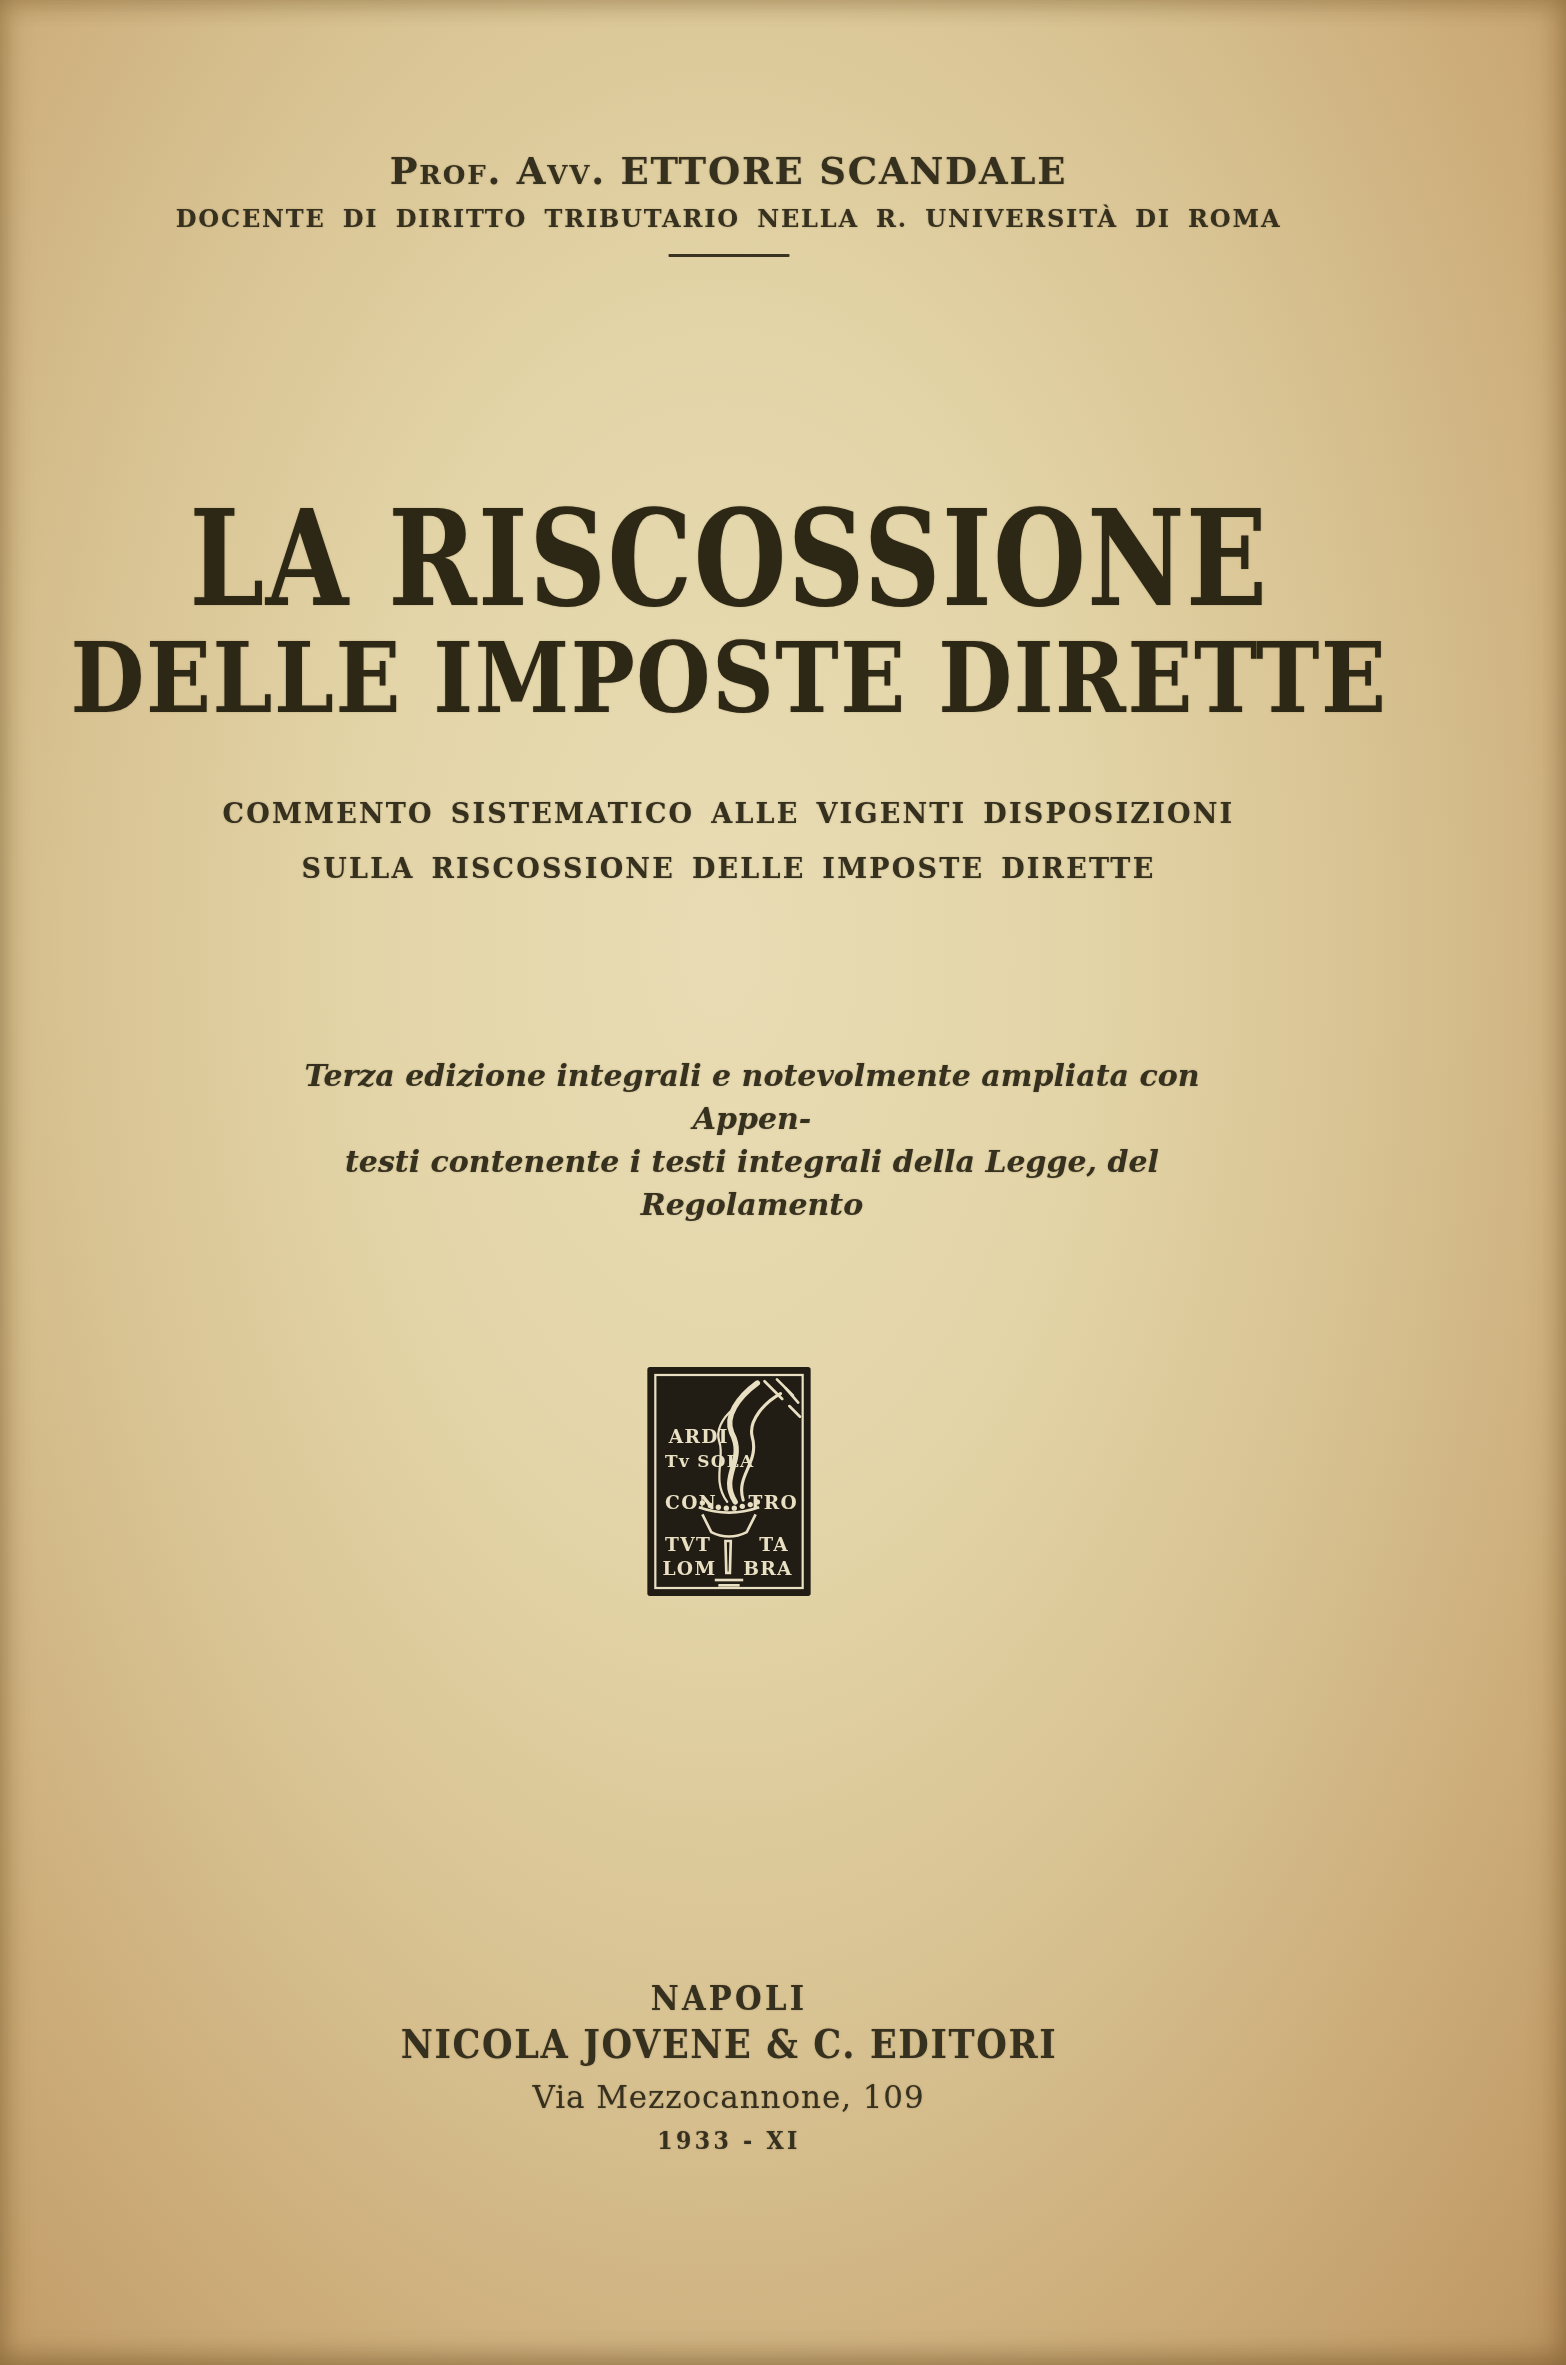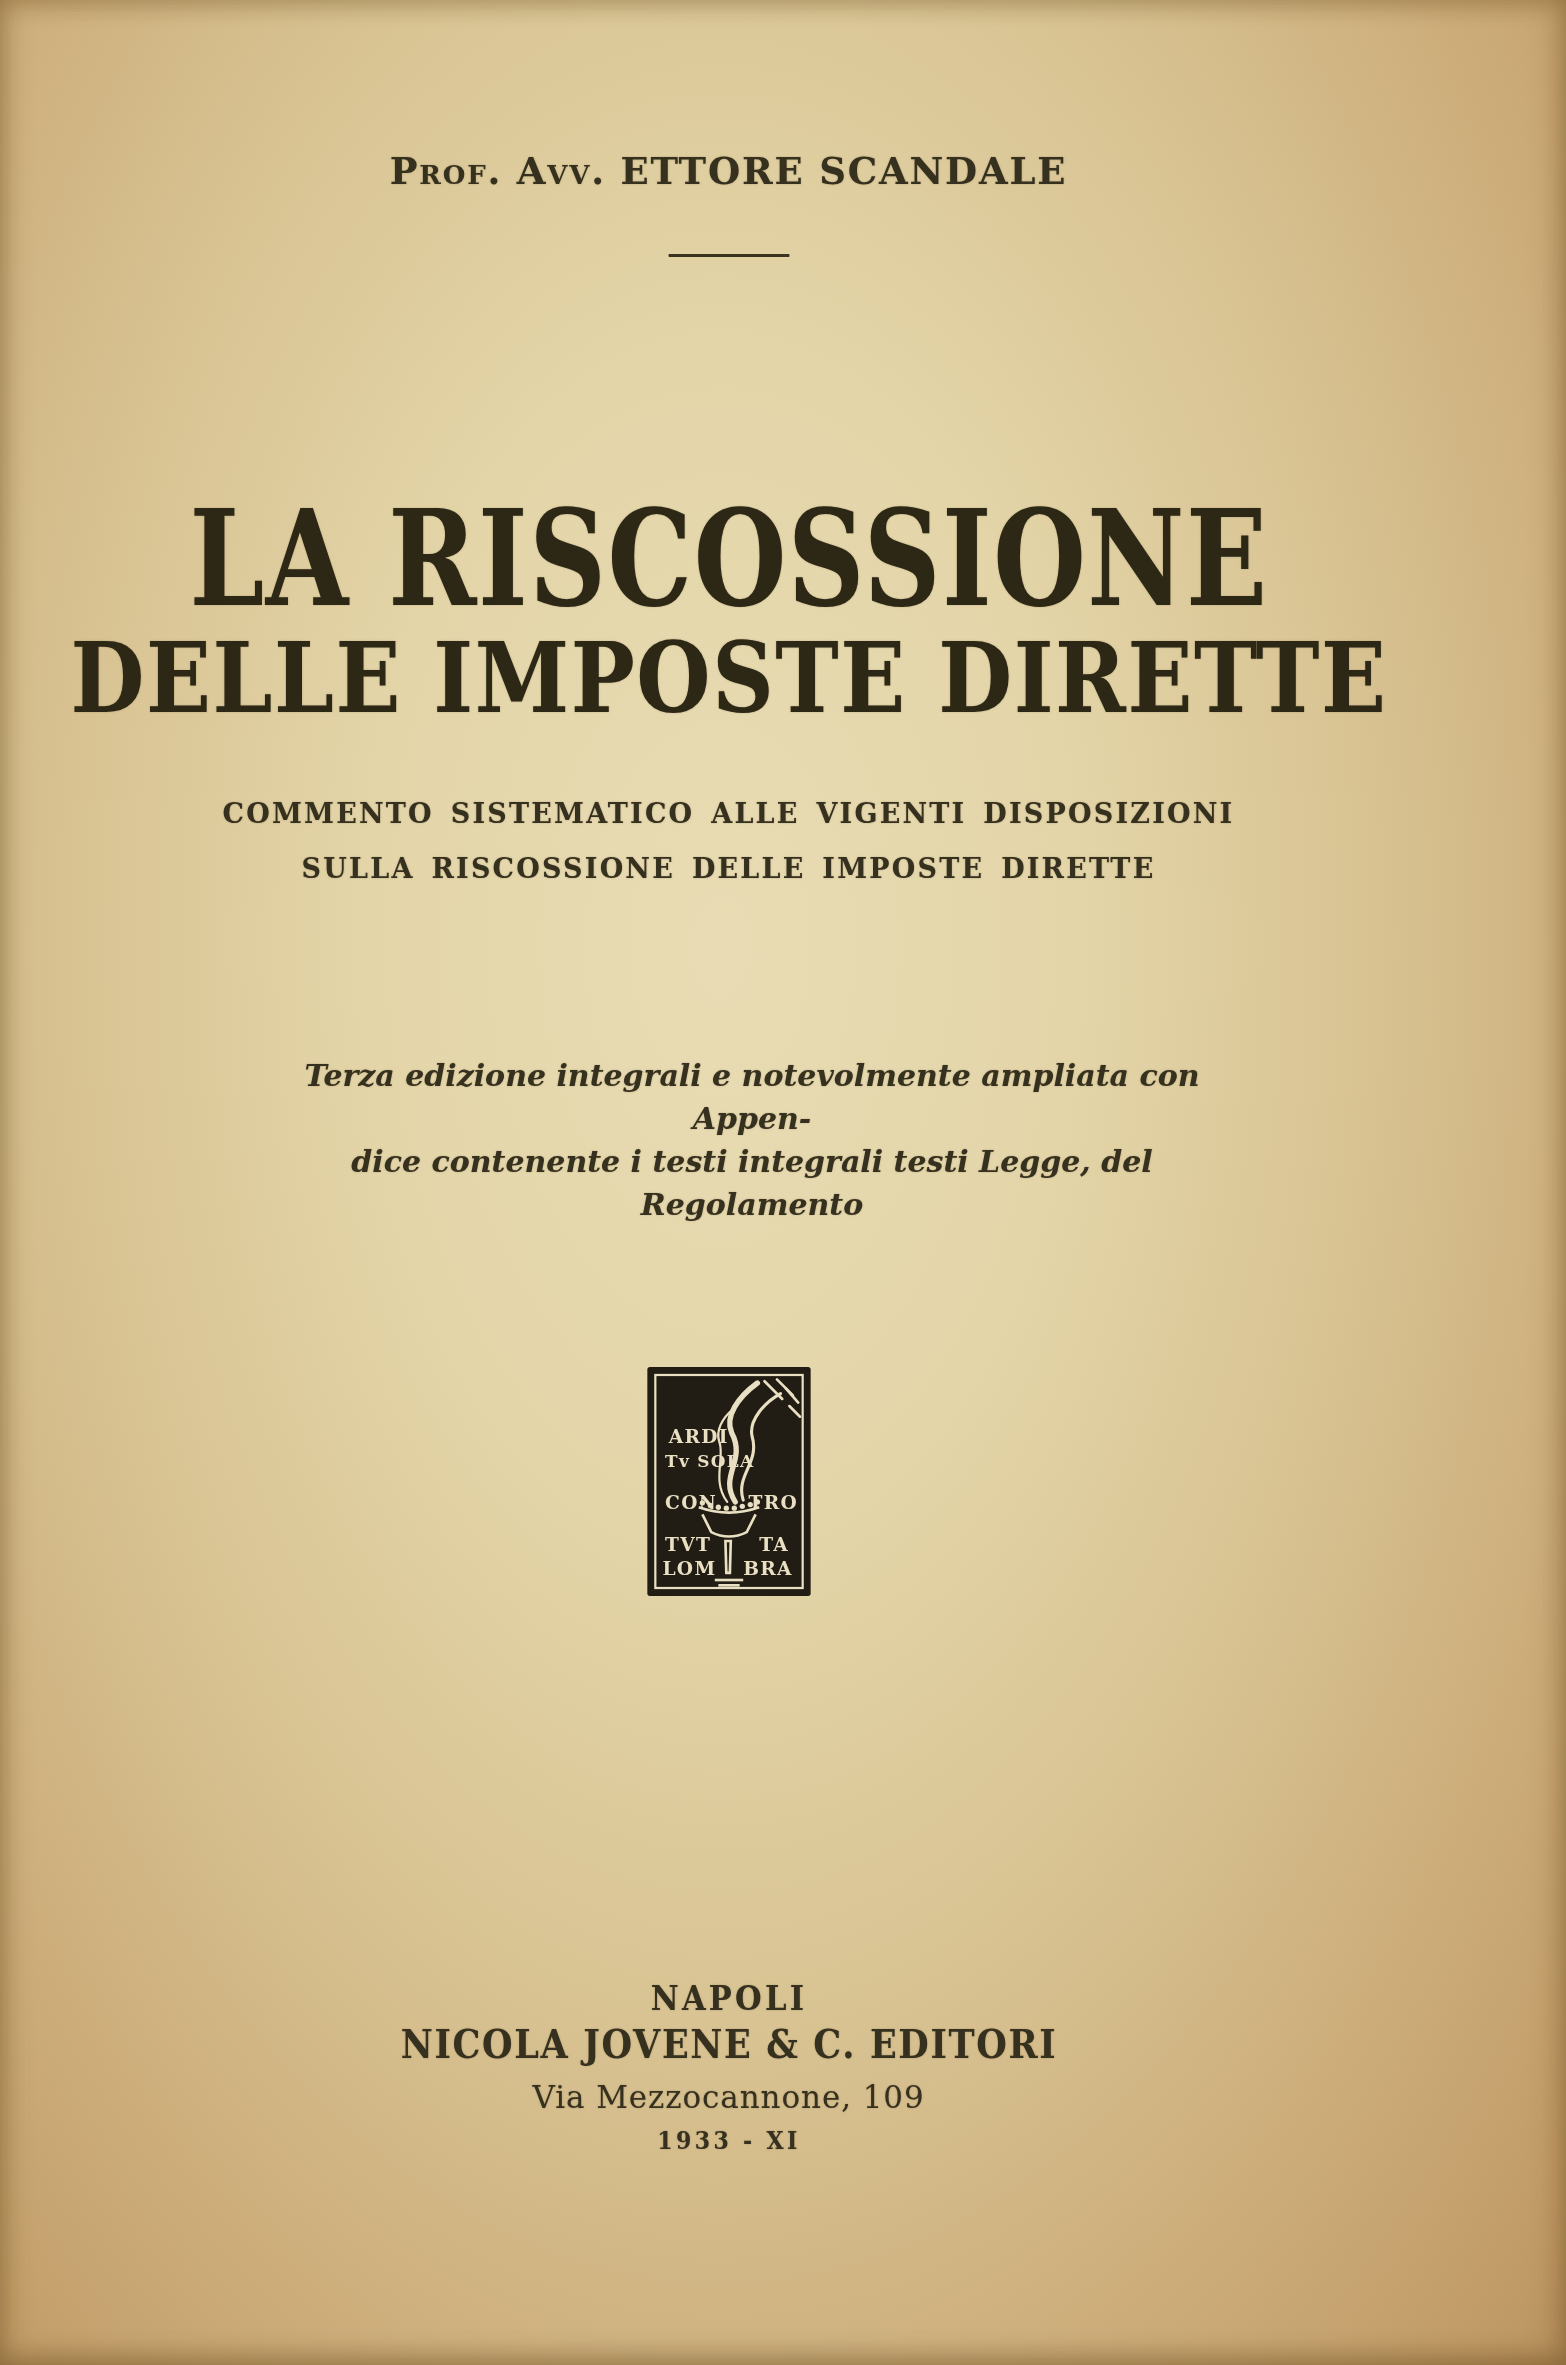--- a/index.html
+++ b/index.html
@@ -48,32 +48,33 @@
 
 <div class="vignette"></div>
 
 <div class="col">
 
   <div class="cline author">
     <span class="honorific">Prof. Avv.</span>
     <span>ETTORE SCANDALE</span>
   </div>
 
+  <div class="cline affiliation">DOCENTE DI DIRITTO TRIBUTARIO NELLA R. UNIVERSITÀ DI ROMA</div>
 
   <div class="rule"></div>
 
   <div class="cline title1">LA RISCOSSIONE</div>
   <div class="cline title2">DELLE IMPOSTE DIRETTE</div>
 
   <div class="cline subtitle sub2">SULLA RISCOSSIONE DELLE IMPOSTE DIRETTE</div>
   <div class="cline subtitle sub1">COMMENTO SISTEMATICO ALLE VIGENTI DISPOSIZIONI</div>
 
   <div class="edition">
     <div>Terza edizione integrali e notevolmente ampliata con Appen-</div>
-    <div>dice contenente i testi integrali testi Legge, del Regolamento</div>
+    <div>testi contenente i testi integrali della Legge, del Regolamento</div>
   </div>
 
   <div class="emblem">
     <svg width="164" height="229" viewBox="0 0 184 258">
       <rect x="0" y="0" width="184" height="258" rx="3" fill="#221d14"></rect>
       <rect x="9" y="9" width="166" height="240" fill="none" stroke="#e9dfc2" stroke-width="2.5"></rect>
 
       <g stroke="#e9dfc2" fill="none" stroke-linecap="round">
         <path d="M99,152 C80,122 112,106 95,74 C87,56 102,34 124,18" stroke-width="6"></path>
         <path d="M108,150 C99,122 127,108 118,78 C114,60 132,40 150,30" stroke-width="3.5"></path>

